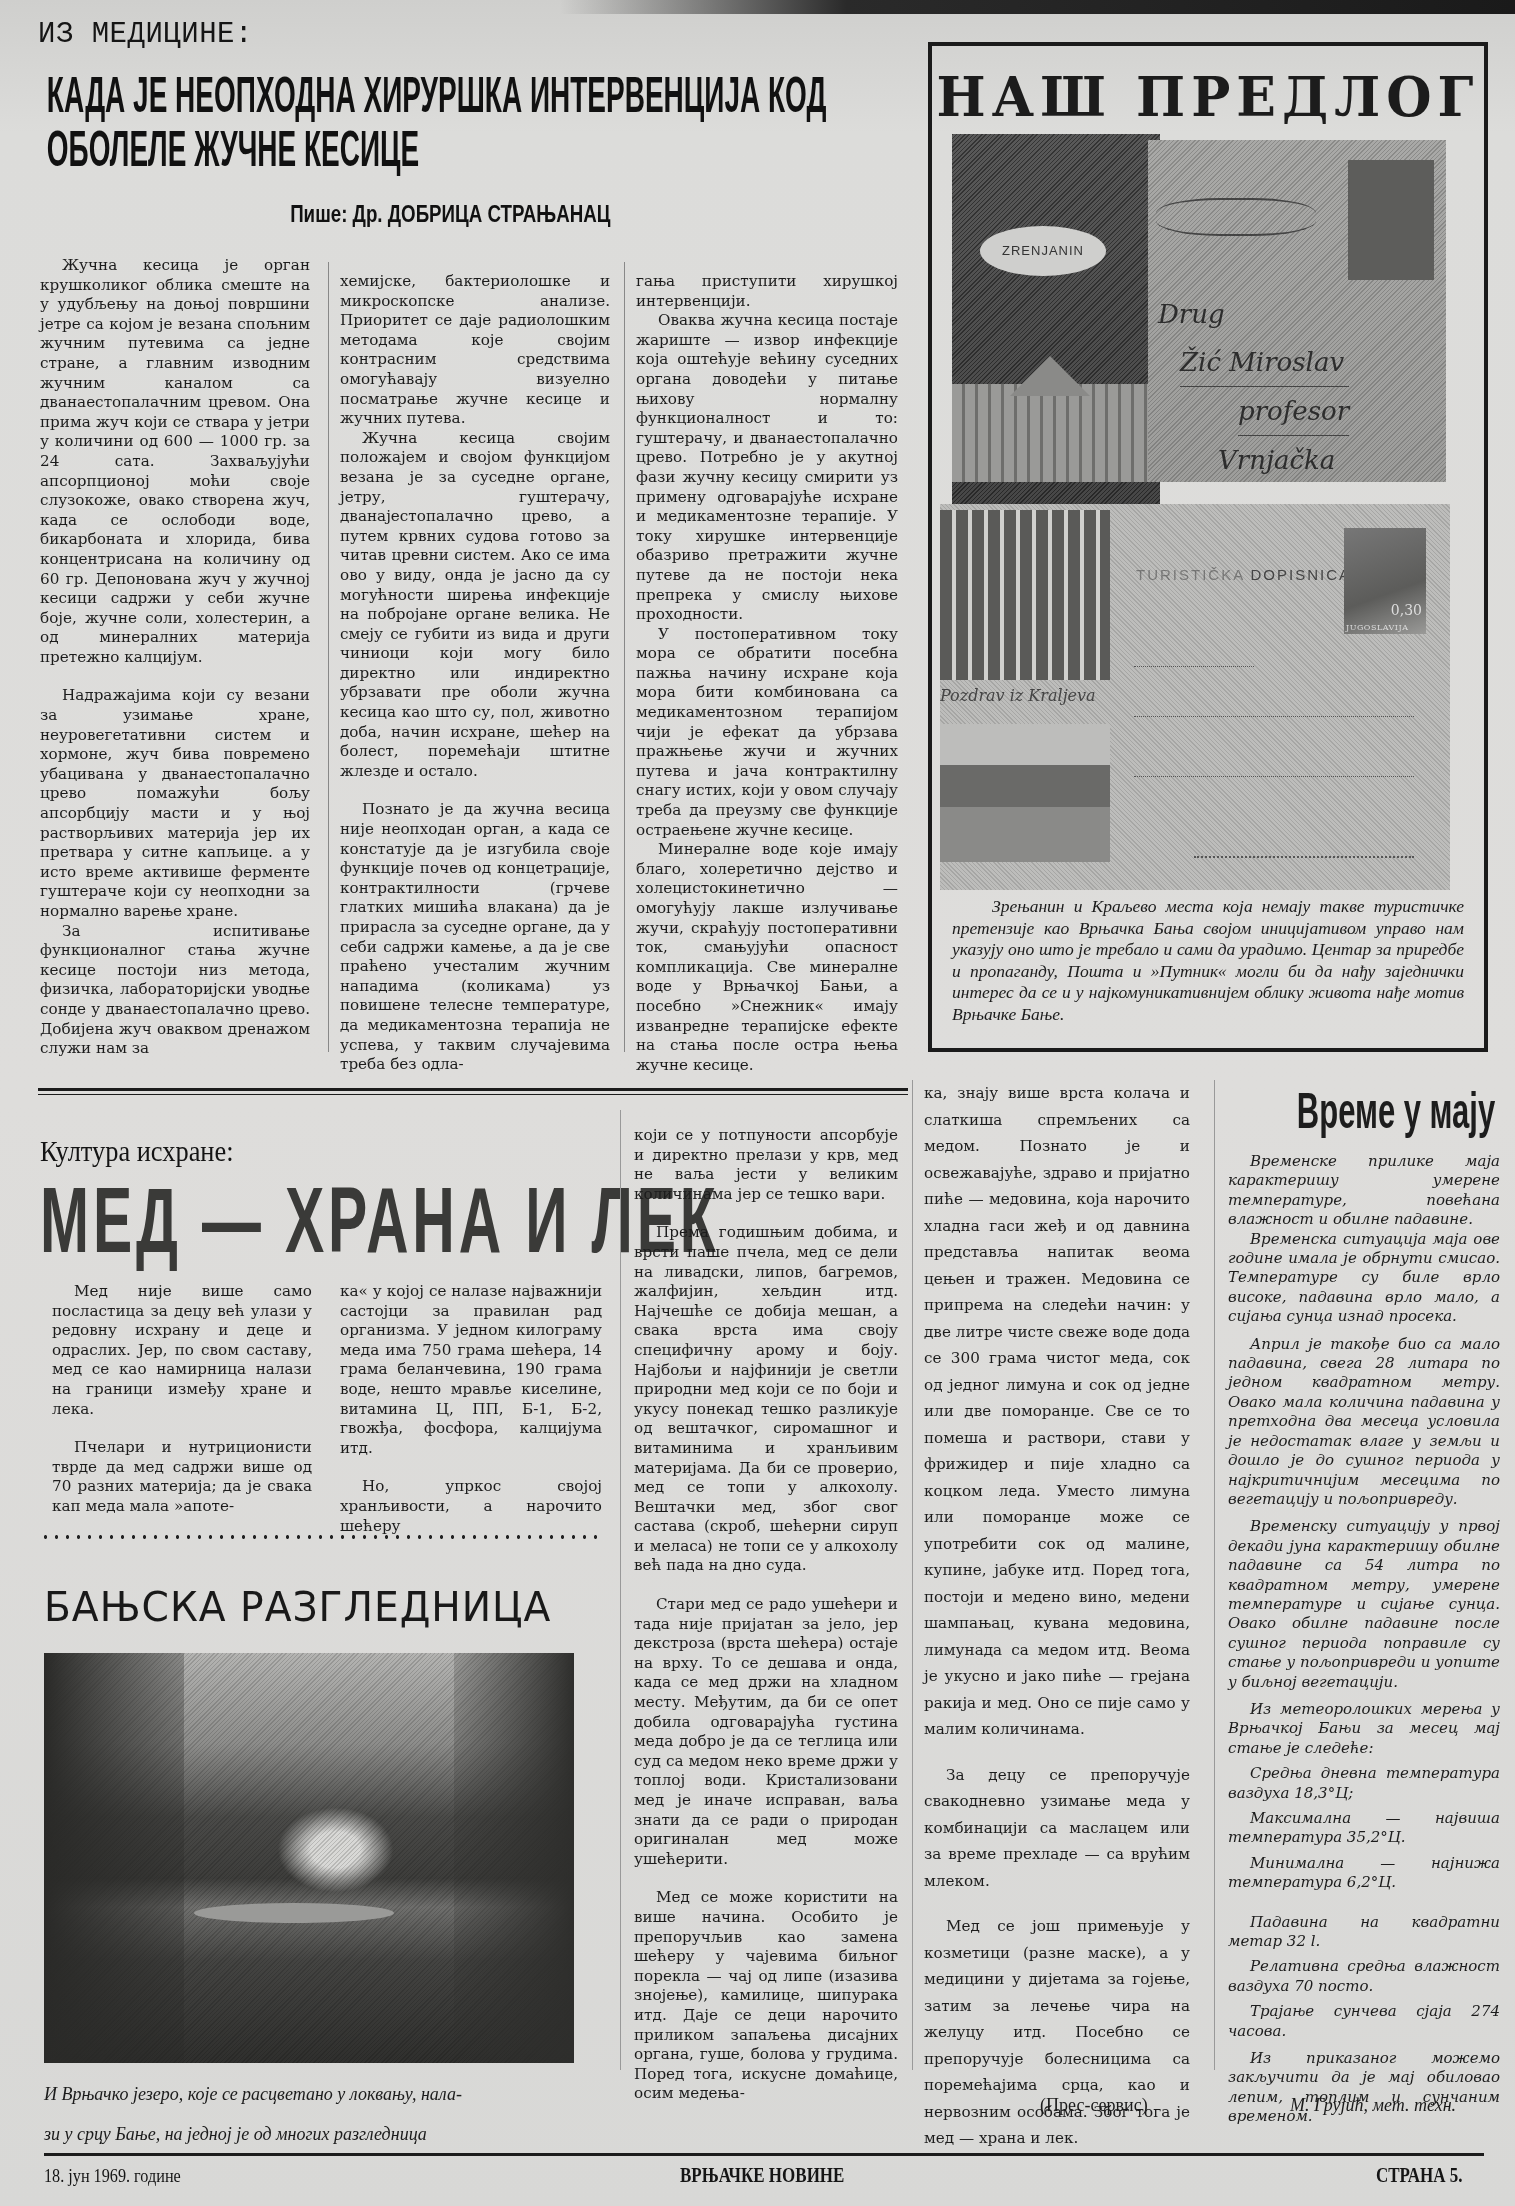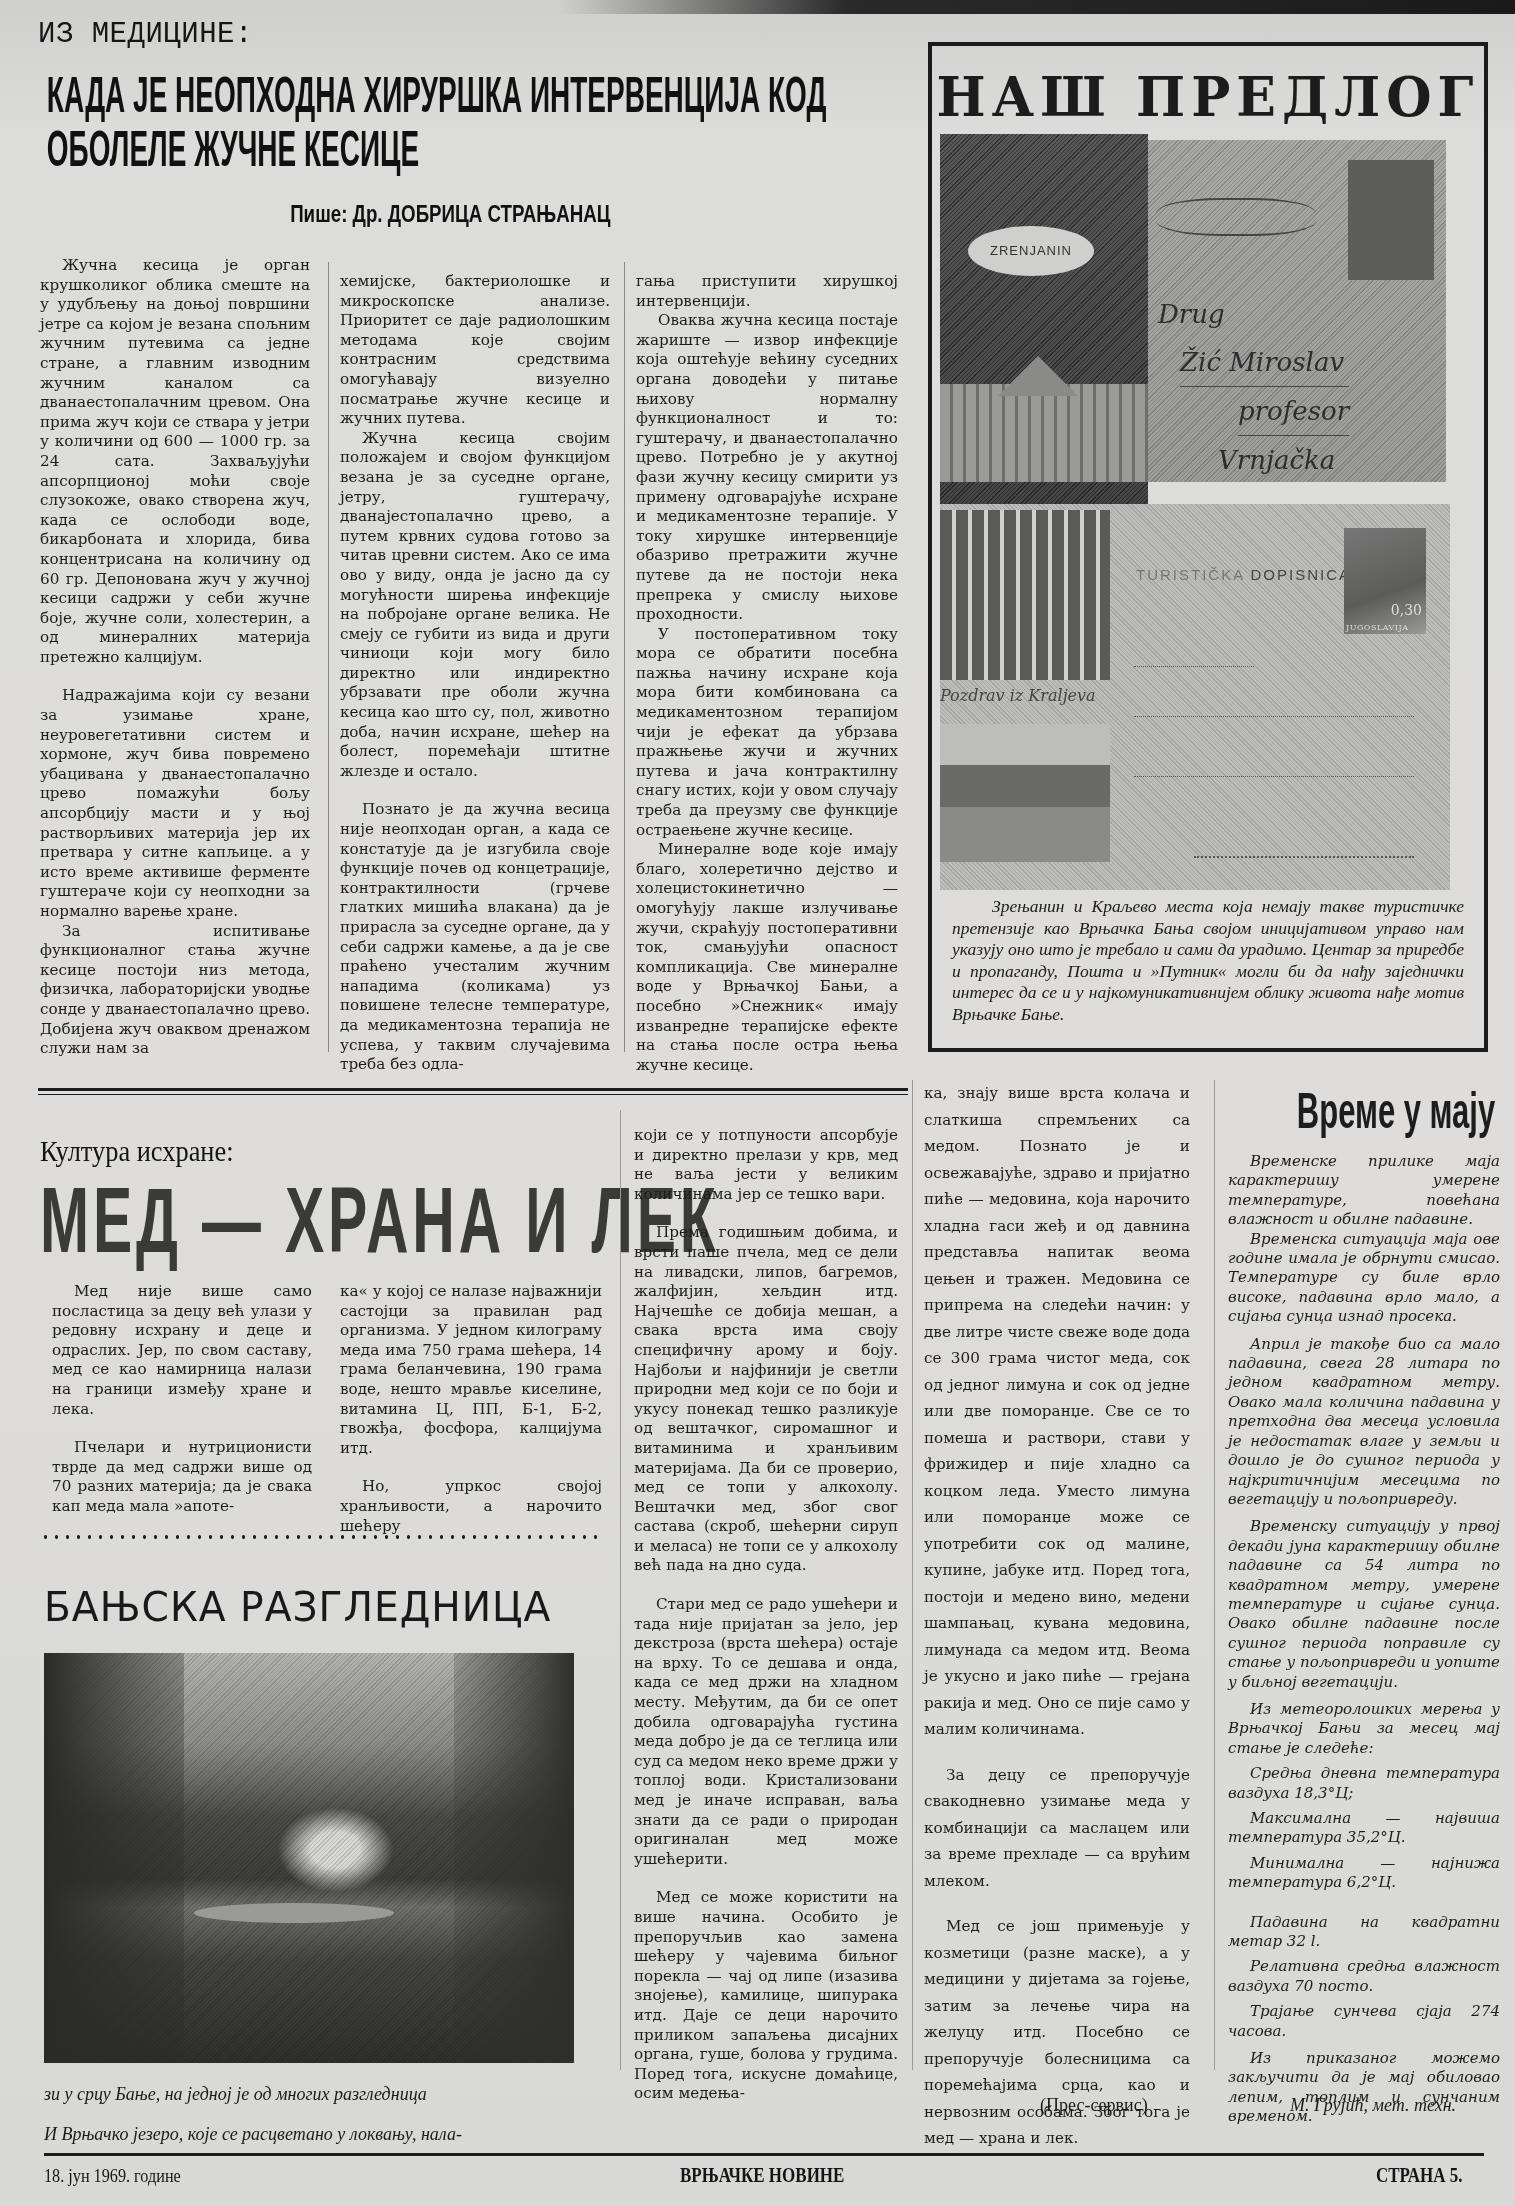--- a/index.html
+++ b/index.html
@@ -66,21 +66,21 @@
     <p>Оваква жучна кесица постаје жариште — извор инфекције која оштећује већину суседних органа доводећи у питање њихову нормалну функционалност и то: гуштерачу, и дванаестопалачно црево. Потребно је у акутној фази жучну кесицу смирити уз примену одговарајуће исхране и медикаментозне терапије. У току хирушке интервенције обазриво претражити жучне путеве да не постоји нека препрека у смислу њихове проходности.</p>
     <p>У постоперативном току мора се обратити посебна пажња начину исхране која мора бити комбинована са медикаментозном терапијом чији је ефекат да убрзава пражњење жучи и жучних путева и јача контрактилну снагу истих, који у овом случају треба да преузму све функције остраењене жучне кесице.</p>
     <p>Минералне воде које имају благо, холеретично дејство и холецистокинетично — омогућују лакше излучивање жучи, скраћују постоперативни ток, смањујући опасност компликација. Све минералне воде у Врњачкој Бањи, а посебно »Снежник« имају изванредне терапијске ефекте на стања после остра њења жучне кесице.</p>
   </div>
   <div class="rule" style="left:328px; top:262px; width:1px; height:790px; background:#888;"></div>
   <div class="rule" style="left:624px; top:262px; width:1px; height:790px; background:#888;"></div>
 
   <div class="box" style="left:928px; top:42px; width:560px; height:1010px;">
     <div class="abs" style="left:0; top:20px; width:552px; text-align:center; font-family:'DejaVu Serif',serif; font-weight:bold; font-size:52px; letter-spacing:6px; color:#1c1c1c; transform:scaleY(1.05);">НАШ ПРЕДЛОГ</div>
 
-    <div class="photo hatch-dark" style="left:8px; top:88px; width:208px; height:388px;">
+    <div class="photo hatch-dark" style="left:20px; top:88px; width:208px; height:388px;">
       <div class="abs" style="left:28px; top:92px; width:126px; height:50px; border-radius:50%; background:#cfcfcd; text-align:center; line-height:50px; font-family:'Liberation Sans',sans-serif; font-size:13px; letter-spacing:1px; color:#333;">ZRENJANIN</div>
       <div class="abs" style="left:0; top:250px; width:208px; height:98px; background:repeating-linear-gradient(90deg,#9a9a98 0 10px,#6e6e6c 10px 13px);"></div>
       <div class="abs" style="left:58px; top:222px; width:80px; height:40px; background:#8a8a88; clip-path:polygon(50% 0,100% 100%,0 100%);"></div>
     </div>
     <div class="photo hatch-light" style="left:216px; top:94px; width:298px; height:342px;">
       <div class="abs" style="left:200px; top:20px; width:86px; height:120px; background:#5d5d5b;"></div>
       <div class="abs" style="left:8px; top:58px; width:160px; height:38px; border-top:2px solid #444; border-bottom:2px solid #444; border-radius:40%;"></div>
       <div class="abs" style="left:10px; top:150px; font-family:'DejaVu Serif',serif; font-style:italic; font-size:26px; color:#2d2d2d; line-height:48px;">
         <div>Drug</div>
         <div style="margin-left:22px; border-bottom:1px solid #444;">Žić Miroslav</div>
@@ -144,22 +144,22 @@
   <div class="photo" style="left:44px; top:1653px; width:530px; height:410px;
        background:
          repeating-linear-gradient(135deg, rgba(0,0,0,0.15) 0 1px, rgba(255,255,255,0) 1px 3px),
          radial-gradient(ellipse at 55% 48%, #d8d8d6 0 6%, transparent 14%),
          linear-gradient(180deg, #b4b4b2 0%, #8d8d8b 22%, #4a4a48 40%, #3d3d3b 55%, #6f6f6d 62%, #444442 75%, #2f2f2d 100%);">
     <div class="abs" style="left:0; top:0; width:140px; height:410px; background:linear-gradient(90deg,#2a2a28,rgba(40,40,38,0.3));"></div>
     <div class="abs" style="right:0; top:0; width:120px; height:410px; background:linear-gradient(270deg,#2e2e2c,rgba(46,46,44,0.2));"></div>
     <div class="abs" style="left:150px; top:250px; width:200px; height:20px; background:#9a9a98; border-radius:50%;"></div>
   </div>
   <div class="abs caption" style="left:44px; top:2074px; width:540px; text-align:justify; text-indent:0;">
+    <div>И Врњачко језеро, које се расцветано у локвању, нала-</div>
     <div>зи у срцу Бање, на једној је од многих разгледница</div>
-    <div>И Врњачко језеро, које се расцветано у локвању, нала-</div>
   </div>
 
   <div class="abs" style="left:1236px; top:1082px; width:260px; text-align:center;">
     <div style="display:inline-block; font-family:'Liberation Sans',sans-serif; font-weight:bold; font-size:50px; color:#1d1d1d; transform:scaleX(0.62); white-space:nowrap;">Време у мају</div>
   </div>
   <div class="col italic" style="left:1228px; top:1152px; width:272px; font-size:15px; line-height:19.4px;">
     <p>Временске прилике маја карактеришу умерене температуре, повећана влажност и обилне падавине.</p>
     <p>Временска ситуација маја ове године имала је обрнути смисао. Температуре су биле врло високе, падавина врло мало, а сијања сунца изнад просека.</p>
     <p style="margin-top:8px">Април је такође био са мало падавина, свега 28 литара по једном квадратном метру. Овако мала количина падавина у претходна два месеца условила је недостатак влаге у земљи и дошло је до сушног периода у најкритичнијим месецима по вегетацију и пољопривреду.</p>
     <p style="margin-top:8px">Временску ситуацију у првој декади јуна карактеришу обилне падавине са 54 литра по квадратном метру, умерене температуре и сијање сунца. Овако обилне падавине после сушног периода поправиле су стање у пољопривреди и уопште у биљној вегетацији.</p>

